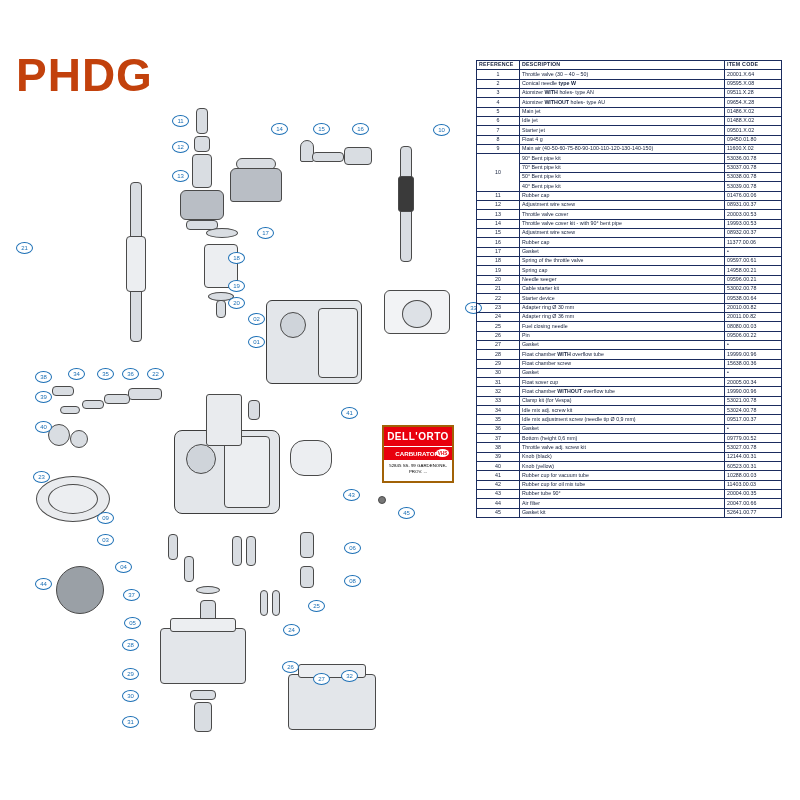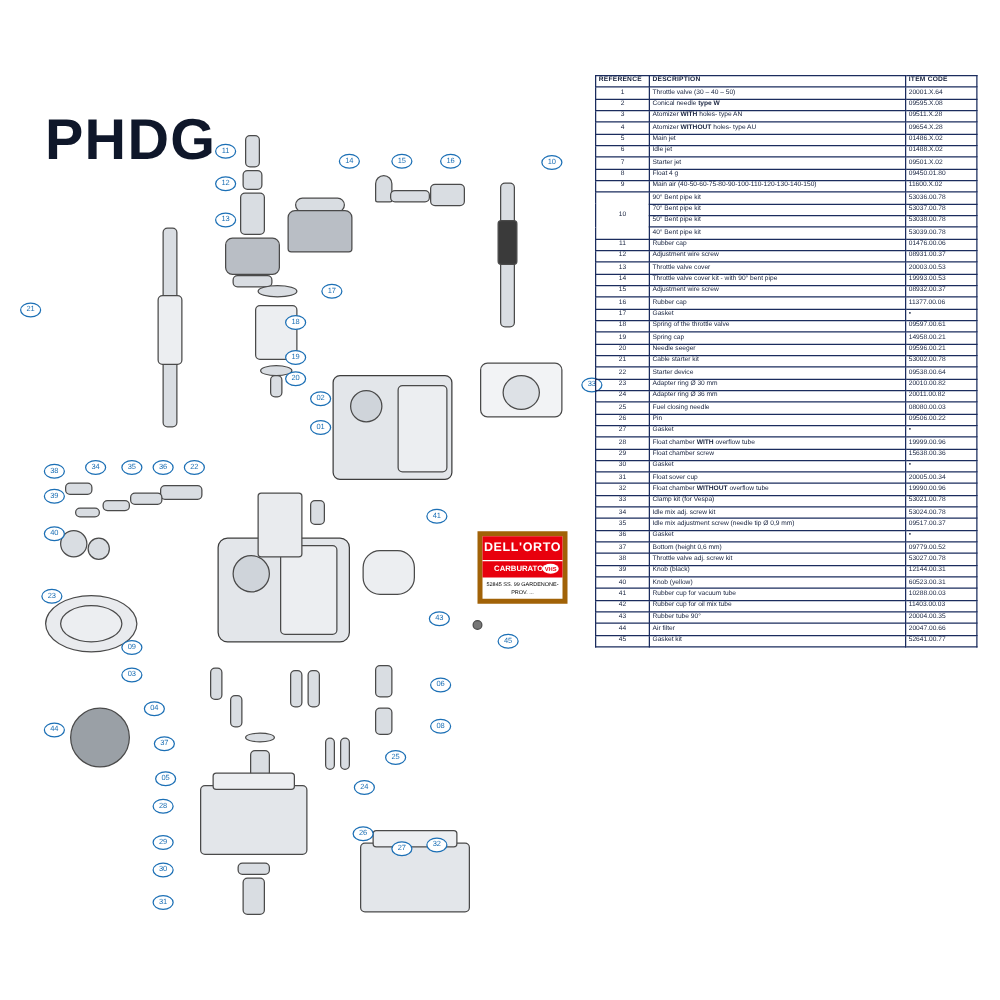--- a/index.html
+++ b/index.html
@@ -7,27 +7,26 @@
     width:800px;height:800px;
     background:#ffffff;
     font-family:"Liberation Sans", sans-serif;
     color:#000;
     overflow:hidden;
     position:relative;
   }
   
   #title{
     position:absolute;
-    left:36px; top:48px;
+    left:16px; top:48px;
     font-size:46px;
     font-weight:bold;
-    color:#0f172a;
+    color:#c2410c;
     letter-spacing:1px;
     font-family:"Liberation Sans", sans-serif;
-    margin-top:36px;
   }
   
   #table-wrap{
     position:absolute;
     left:476px; top:60px;
     width:306px;
   }
   table.parts{
     border-collapse:collapse;
     width:306px;
@@ -52,21 +51,21 @@
   th.c-desc{width:absolute;}
   th.c-code, td.c-code{width:52px;text-align:left;}
   td.c-desc{text-align:left;}
   td.c-ref{font-size:5.3px;}
   .b{font-weight:bold;}
   
   #dellorto{
     position:absolute;
     left:382px; top:425px;
     width:72px; height:58px;
-    border:4px solid #a16207;
+    border:2px solid #a16207;
     background:#fff;
     box-sizing:border-box;
   }
   #dellorto .d-top{
     height:19px;
     background:#e8000d;
     color:#fff;
     font-weight:bold;
     font-size:10px;
     letter-spacing:0.5px;

